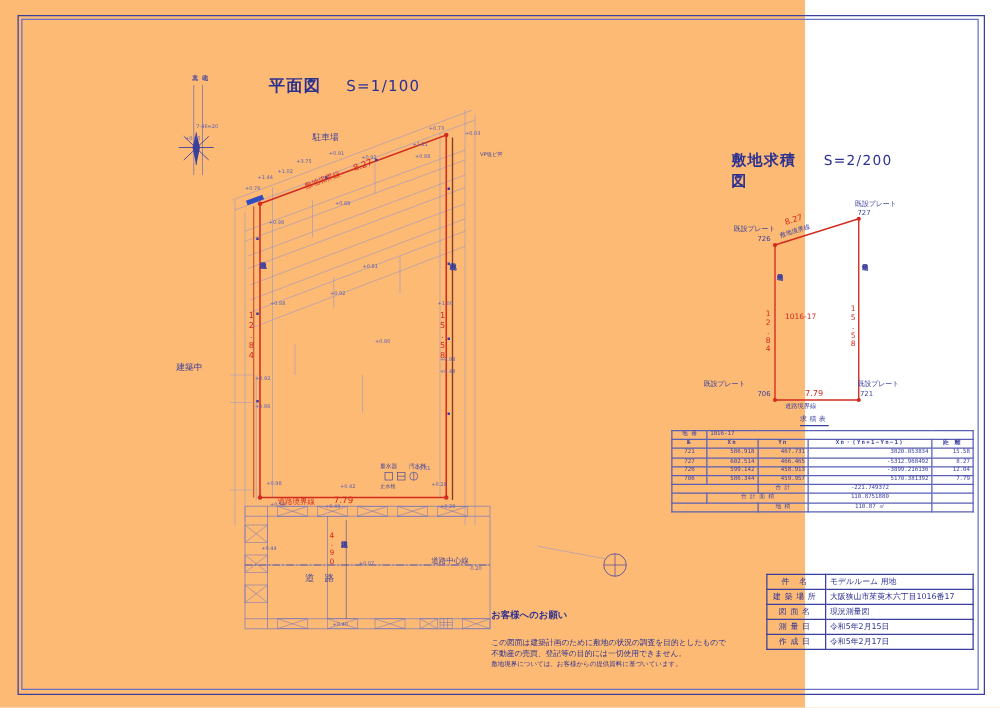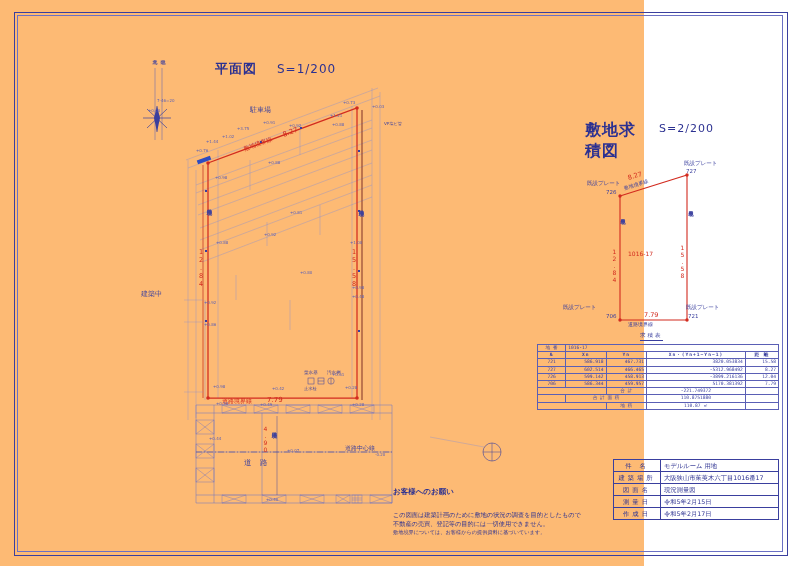--- a/index.html
+++ b/index.html
@@ -32,21 +32,21 @@
 </style>
 </head>
 <body>
 
 <div id="sheet">
 
   <div class="frame"></div>
   <div class="frame2"></div>
 
   <div class="ttl" style="left:215px;top:60px;font-size:13px;">平面図</div>
-  <div class="ttl" style="left:277px;top:62px;font-size:12px;font-weight:normal;">S=1/200</div>
+  <div class="ttl" style="left:277px;top:62px;font-size:12px;font-weight:normal;">S=1/100</div>
 
   <div class="lbl vert" style="left:152px;top:55px;font-size:5px;">真北</div>
   <div class="lbl vert" style="left:160px;top:55px;font-size:5px;">磁北</div>
   <div class="tiny" style="left:157px;top:98px;">7-46=20</div>
   <svg width="800" height="566">
     <line x1="155" y1="68" x2="155" y2="140" stroke="#5a5fb5" stroke-width="0.5"></line>
     <line x1="162" y1="68" x2="162" y2="140" stroke="#5a5fb5" stroke-width="0.5"></line>
     <g stroke="#3a3f9e" stroke-width="0.7">
       <line x1="143" y1="118" x2="171" y2="118"></line>
       <line x1="157" y1="106" x2="157" y2="132"></line>
@@ -252,21 +252,21 @@
       <div class="tiny" style="left: 345px; top: 385px;">+0.28</div>
       <div class="tiny" style="left: 216px; top: 401px;">+0.58</div>
       <div class="tiny" style="left: 260px; top: 402px;">+0.49</div>
       <div class="tiny" style="left: 352px; top: 402px;">+0.28</div>
       <div class="tiny" style="left: 209px; top: 436px;">+0.44</div>
       <div class="tiny" style="left: 287px; top: 448px;">+0.07</div>
       <div class="tiny" style="left: 375px; top: 452px;">-0.20</div>
       <div class="tiny" style="left: 266px; top: 497px;">+0.40</div>
     </div>
 
-  <div class="ttl" style="left:585px;top:120px;font-size:16px;">敷地求積図</div>
+  <div class="ttl" style="left:585px;top:120px;font-size:12px;">敷地求積図</div>
   <div class="ttl" style="left:659px;top:122px;font-size:11px;font-weight:normal;">S=2/200</div>
 
   <svg width="800" height="566">
     <polygon points="620,196 687,175 687,320 620,320" fill="none" stroke="#d22b1f" stroke-width="1.1"></polygon>
     <g fill="#d22b1f">
       <circle cx="620" cy="196" r="1.7"></circle>
       <circle cx="687" cy="175" r="1.7"></circle>
       <circle cx="687" cy="320" r="1.7"></circle>
       <circle cx="620" cy="320" r="1.7"></circle>
     </g>

